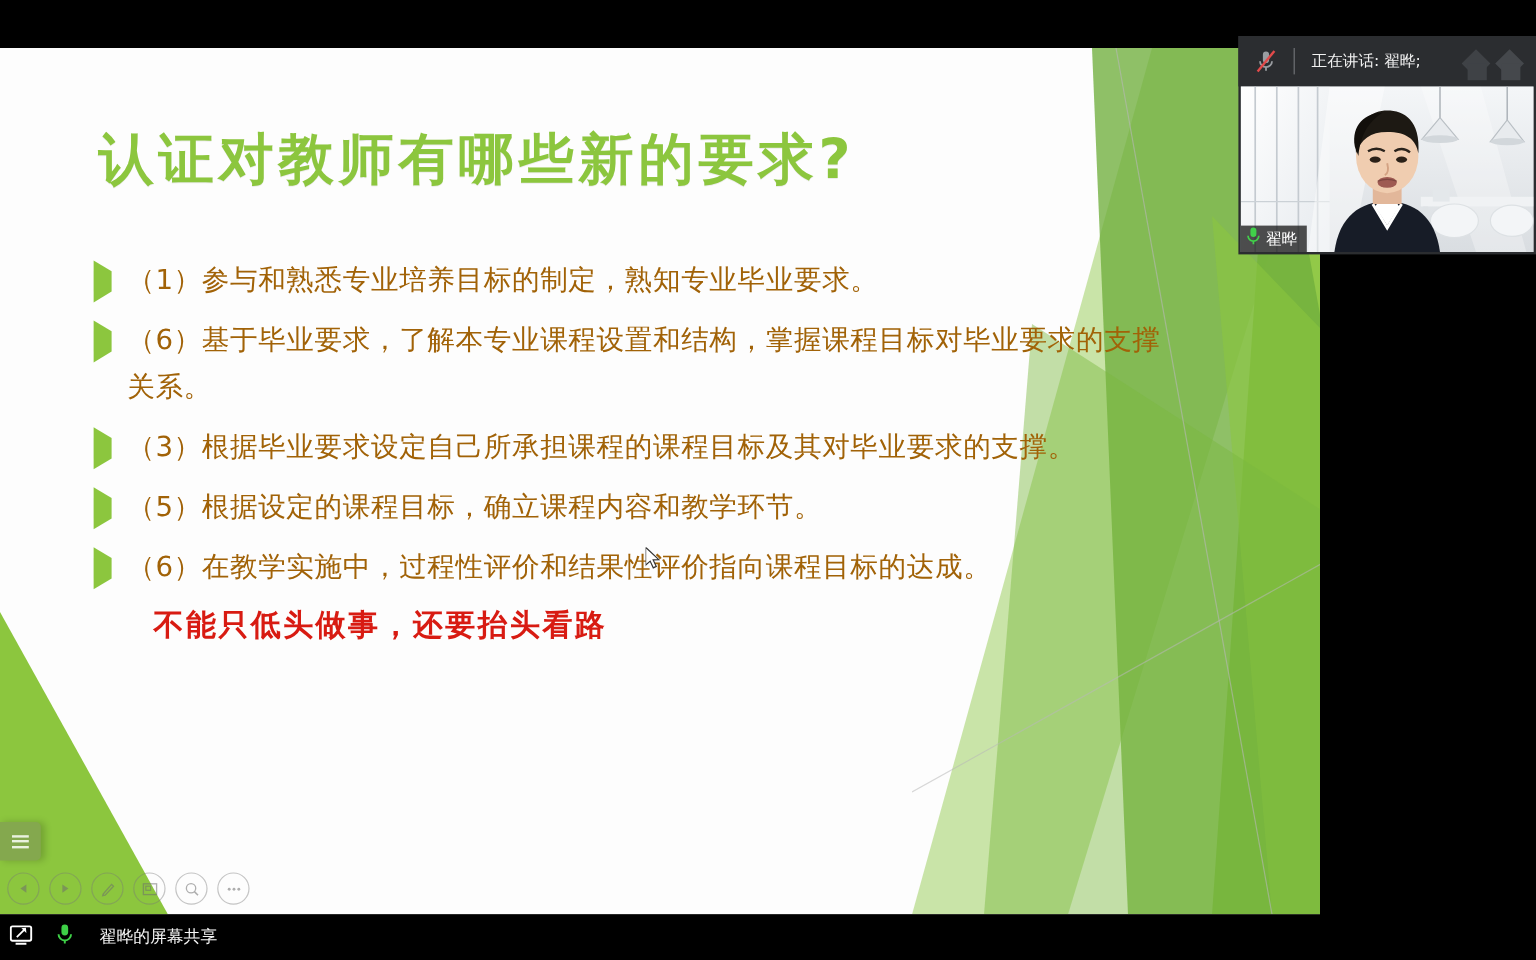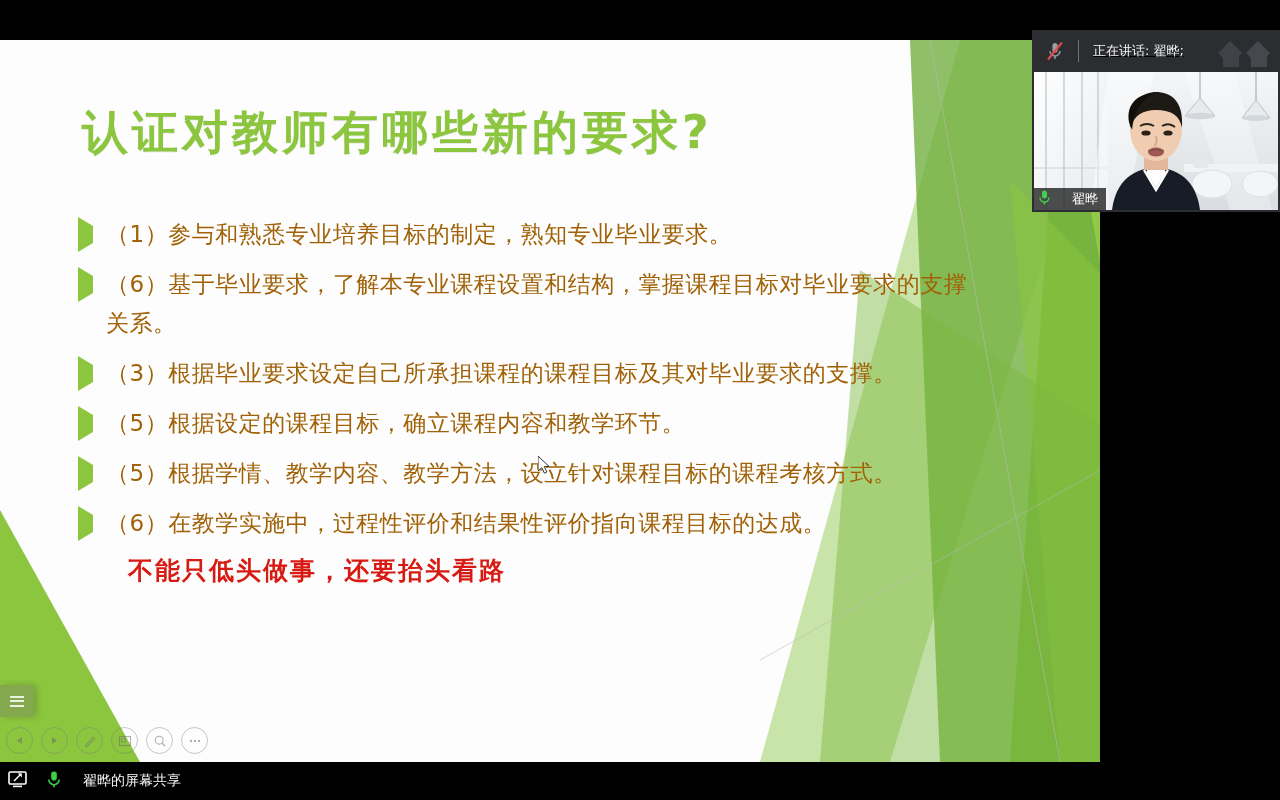--- a/index.html
+++ b/index.html
@@ -115,21 +115,20 @@
 
   
   #cursor { position: absolute; left: 538px; top: 456px; }
 
   
   #pip {
     position: absolute;
     left: 1032px; top: 30px;
     width: 248px; height: 182px;
     background: #2b2d30;
-    text-decoration: underline;
   }
   #pip-header {
     position: relative;
     height: 42px;
     background: #2b2d30;
     display: flex; align-items: center;
   }
   #pip-mic-muted { margin-left: 12px; width: 22px; height: 24px; }
   #pip-divider {
     width: 1px; height: 22px; background: #6f7276; margin-left: 12px;
@@ -148,21 +147,21 @@
     width: 244px; height: 138px;
     overflow: hidden;
     background: #d6d9dc;
   }
   #pip-name-chip {
     position: absolute;
     left: 0; bottom: 0;
     height: 22px;
     padding: 0 8px 0 4px;
     background: rgba(20,20,20,0.75);
-    display: flex; align-items: center; gap: 21px;
+    display: flex; align-items: center; gap: 4px;
   }
   #pip-name-chip .nm {
     color: #fff; font-size: 13px; font-family: "DejaVu Sans", sans-serif;
   }
 
   
   #statusbar {
     position: absolute;
     left: 0; bottom: 0;
     width: 1280px; height: 38px;
@@ -216,24 +215,20 @@
         <span class="bullet-marker"><span class="tri"></span></span>
         <span class="bullet-text">（6）基于毕业要求，了解本专业课程设置和结构，掌握课程目标对毕业要求的支撑关系。</span>
       </div>
       <div class="bullet-row">
         <span class="bullet-marker"><span class="tri"></span></span>
         <span class="bullet-text">（3）根据毕业要求设定自己所承担课程的课程目标及其对毕业要求的支撑。</span>
       </div>
       <div class="bullet-row">
         <span class="bullet-marker"><span class="tri"></span></span>
         <span class="bullet-text">（5）根据设定的课程目标，确立课程内容和教学环节。</span>
-      </div>
-      <div class="bullet-row">
-        <span class="bullet-marker"><span class="tri"></span></span>
-        <span class="bullet-text">（5）根据学情、教学内容、教学方法，设立针对课程目标的课程考核方式。</span>
       </div>
       <div class="bullet-row">
         <span class="bullet-marker"><span class="tri"></span></span>
         <span class="bullet-text">（6）在教学实施中，过程性评价和结果性评价指向课程目标的达成。</span>
       </div>
       <div id="emphasis-line">不能只低头做事，还要抬头看路</div>
     </div>
 
     <div id="slide-menu-tab">
       <span>

